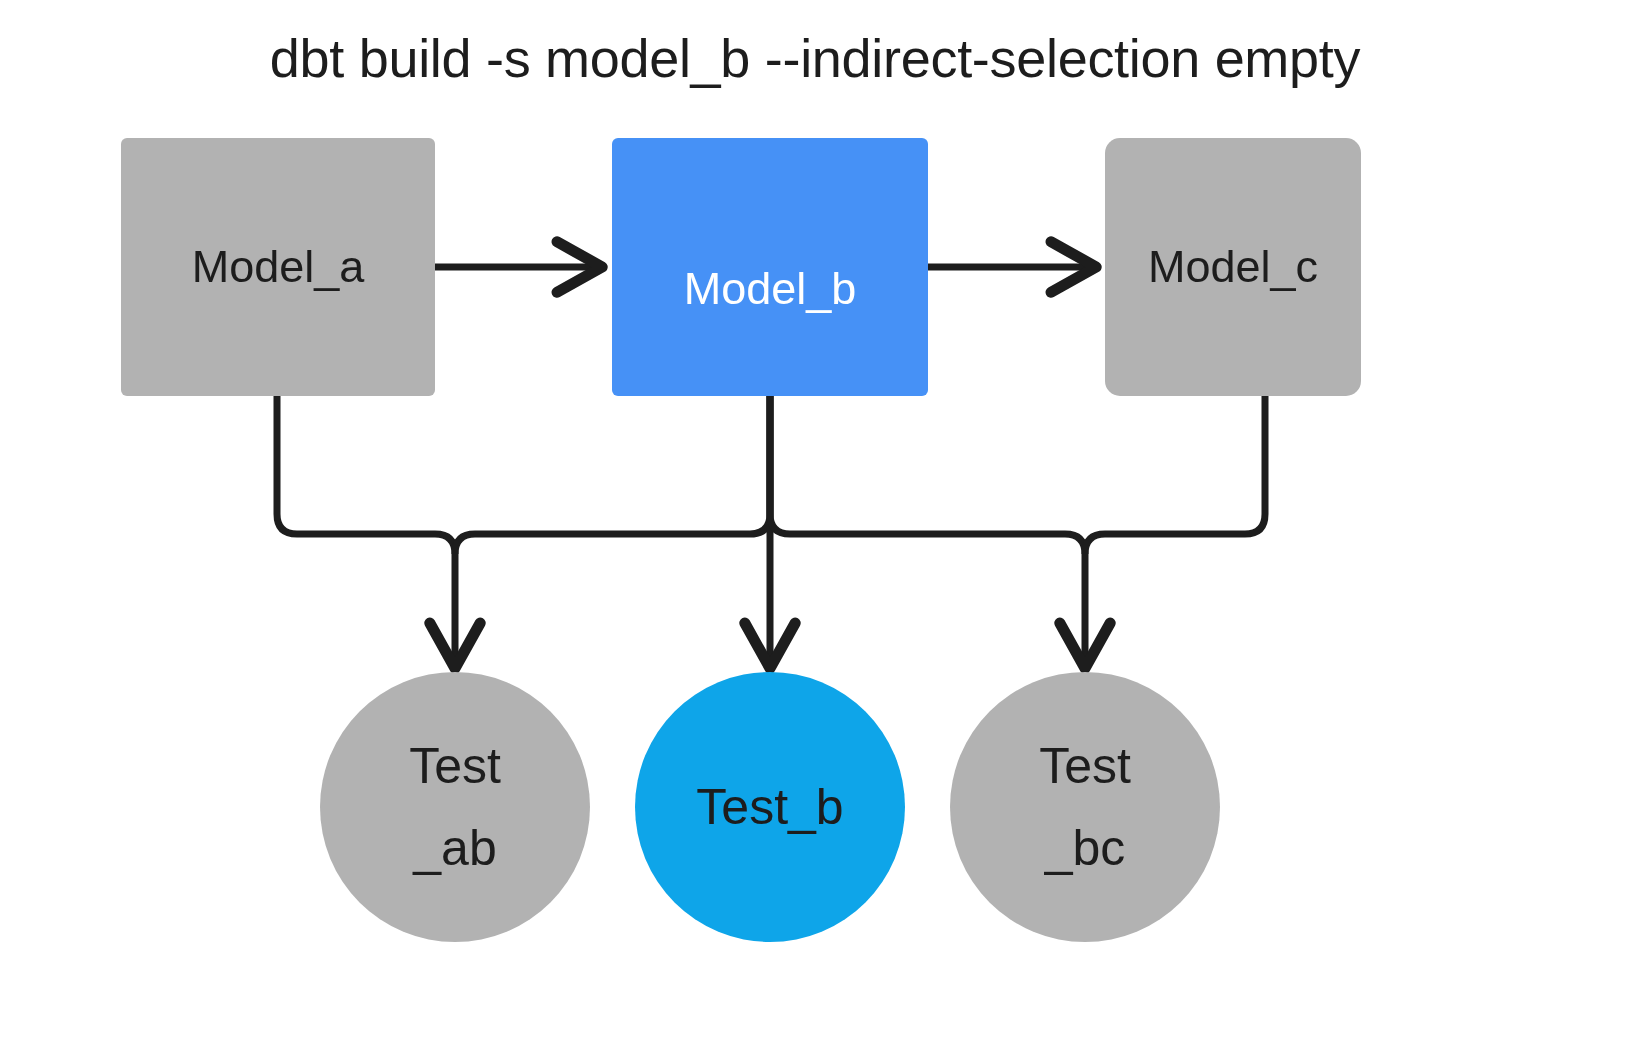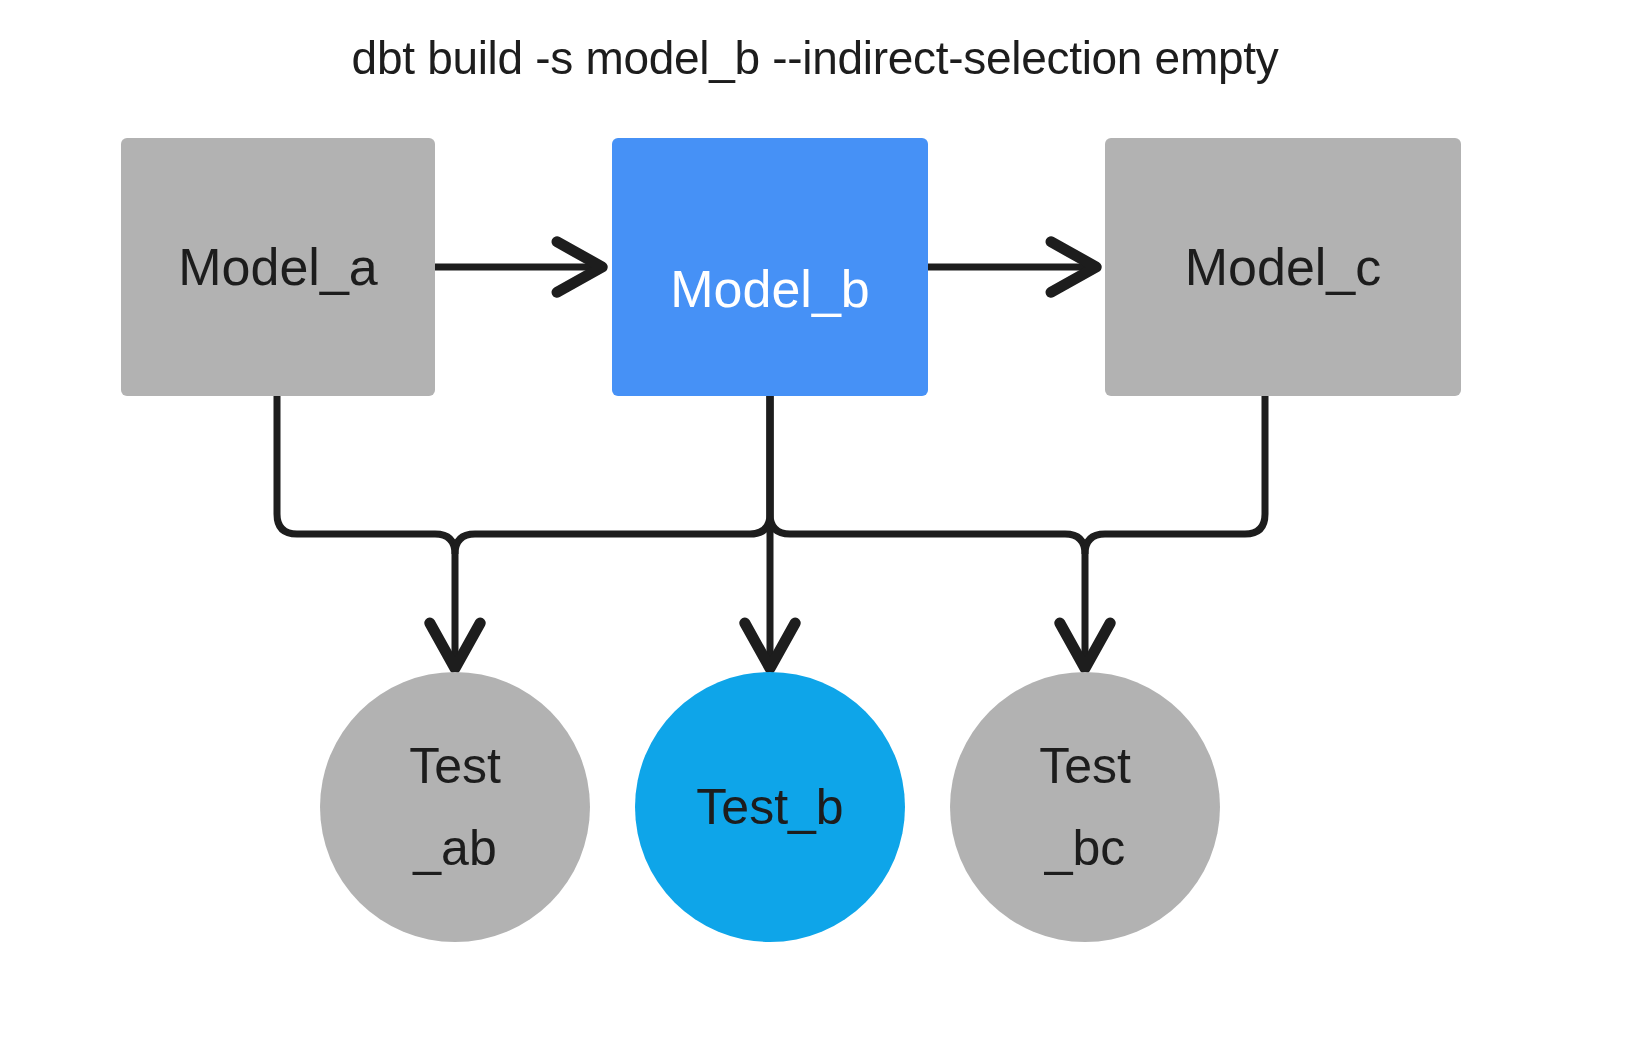--- a/index.html
+++ b/index.html
@@ -24,36 +24,36 @@
     width: 1630px;
     height: 1060px;
     pointer-events: none;
   }
   .title {
     position: absolute;
     left: 0;
     top: 26px;
     width: 1630px;
     text-align: center;
-    font-size: 46px;
+    font-size: 54px;
     line-height: 64px;
     color: #1d1d1d;
     letter-spacing: -0.3px;
     white-space: nowrap;
   }
   .node-box {
     position: absolute;
     border-radius: 6px;
     display: flex;
     align-items: center;
     justify-content: center;
     box-sizing: border-box;
   }
   .node-box .node-label {
-    font-size: 52px;
+    font-size: 45px;
     line-height: 58px;
     text-align: center;
   }
   .node-circle {
     position: absolute;
     border-radius: 50%;
     display: flex;
     flex-direction: column;
     align-items: center;
     justify-content: center;
@@ -99,21 +99,21 @@
   </svg>
 
   <div class="node-box" style="left:121px; top:138px; width:314px; height:258px; background:#b2b2b2;">
     <span class="node-label" style="color:#1d1d1d;">Model_a</span>
   </div>
 
   <div class="node-box" style="left:612px; top:138px; width:316px; height:258px; background:#4691f6;">
     <span class="node-label" style="color:#ffffff;margin-top:44px;">Model_b</span>
   </div>
 
-  <div class="node-box" style="left:1105px; top:138px; width:356px; height:258px; background:#b2b2b2;">
+  <div class="node-box" style="left:1105px; top:138px; width:256px; height:258px; background:#b2b2b2;border-radius:15px;">
     <span class="node-label" style="color:#1d1d1d;">Model_c</span>
   </div>
 
   <div class="node-circle" style="left:320px; top:672px; width:270px; height:270px; background:#b2b2b2;">
     <span class="node-label">Test</span>
     <span class="node-label">_ab</span>
   </div>
 
   <div class="node-circle" style="left:635px; top:672px; width:270px; height:270px; background:#0ea5e9;">
     <span class="node-label">Test_b</span>

